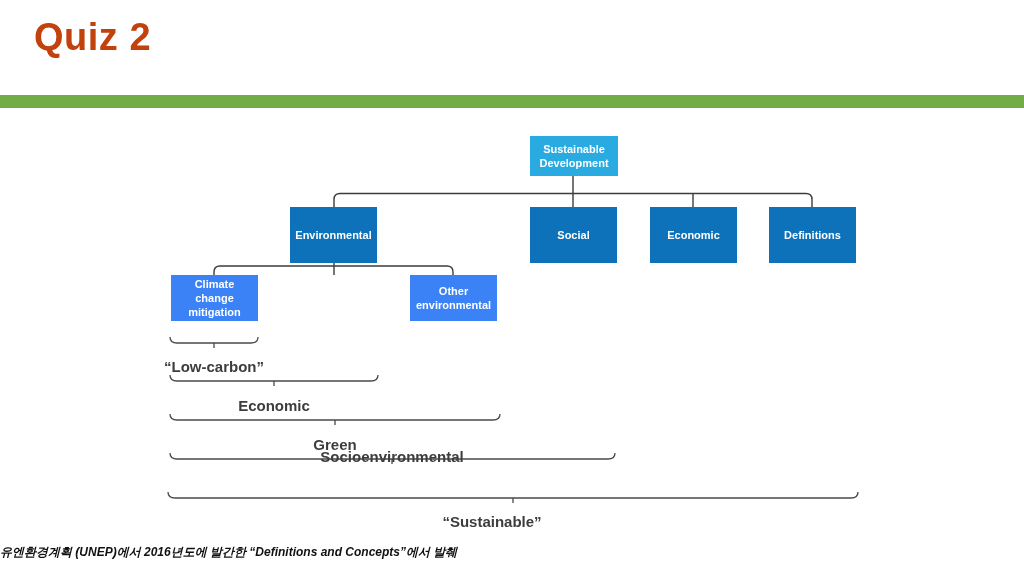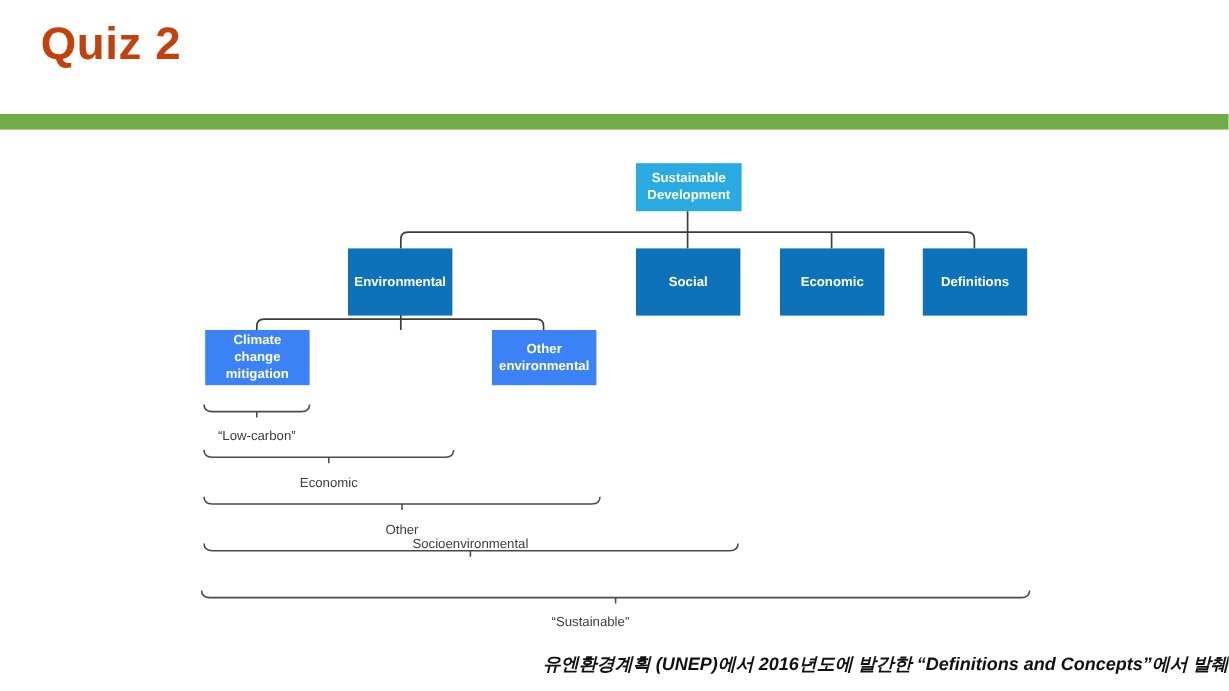--- a/index.html
+++ b/index.html
@@ -32,30 +32,30 @@
   .node-environmental{left:290px;}
   .node-social{left:530px;}
   .node-economic{left:650px;}
   .node-governance{left:769px;}
   .lv3{top:275px;width:87px;height:46px;background:#3b82f6;}
   .node-mitigation{left:171px;}
   .node-adaptation{left:290px;}
   .node-other{left:410px;}
   .bracket-label{
     position:absolute;transform:translateX(-50%);
-    font-size:11px;color:#3d3d3d;white-space:nowrap;font-weight:400;
+    font-size:15px;color:#3d3d3d;white-space:nowrap;font-weight:700;
   }
   .bl-lowcarbon{left:214px;top:358px;}
   .bl-climate{left:274px;top:397px;}
   .bl-green{left:335px;top:436px;}
   .bl-socio{left:392px;top:448px;}
   .bl-sustainable{left:492px;top:513px;}
   .footer-citation{
     position:absolute;left:0;top:544px;width:1024px;
-    text-align:right;font-size:15px;font-weight:bold;font-style:italic;
+    text-align:left;font-size:12px;font-weight:bold;font-style:italic;
     color:#111111;
   }
 </style>
 </head>
 <body>
 
 <div class="slide">
 
   <h1 class="slide-title">Quiz 2</h1>
   <div class="green-bar"></div>
@@ -89,21 +89,21 @@
     <div class="node lv2 node-environmental">Environmental</div>
     <div class="node lv2 node-social">Social</div>
     <div class="node lv2 node-economic">Economic</div>
     <div class="node lv2 node-governance">Definitions</div>
 
     <div class="node lv3 node-mitigation">Climate change mitigation</div>
     <div class="node lv3 node-other">Other environmental</div>
 
     <div class="bracket-label bl-lowcarbon">“Low-carbon”</div>
     <div class="bracket-label bl-climate">Economic</div>
-    <div class="bracket-label bl-green">Other</div>
+    <div class="bracket-label bl-green">Green</div>
     <div class="bracket-label bl-socio">Socioenvironmental</div>
     <div class="bracket-label bl-sustainable">“Sustainable”</div>
 
   </div>
 
   <div class="footer-citation">유엔환경계획 (UNEP)에서 2016년도에 발간한 “Definitions and Concepts”에서 발췌</div>
 
 </div>
 
 </body></html>

